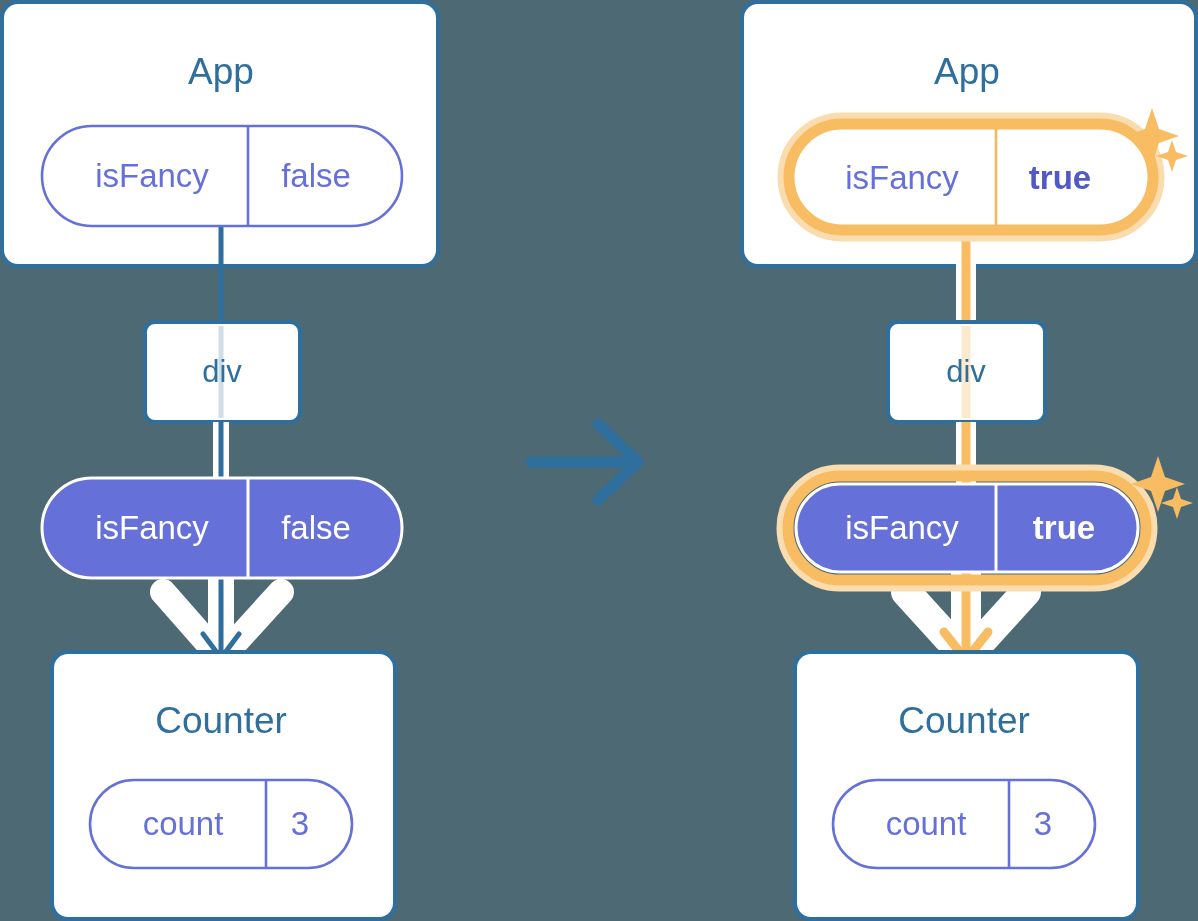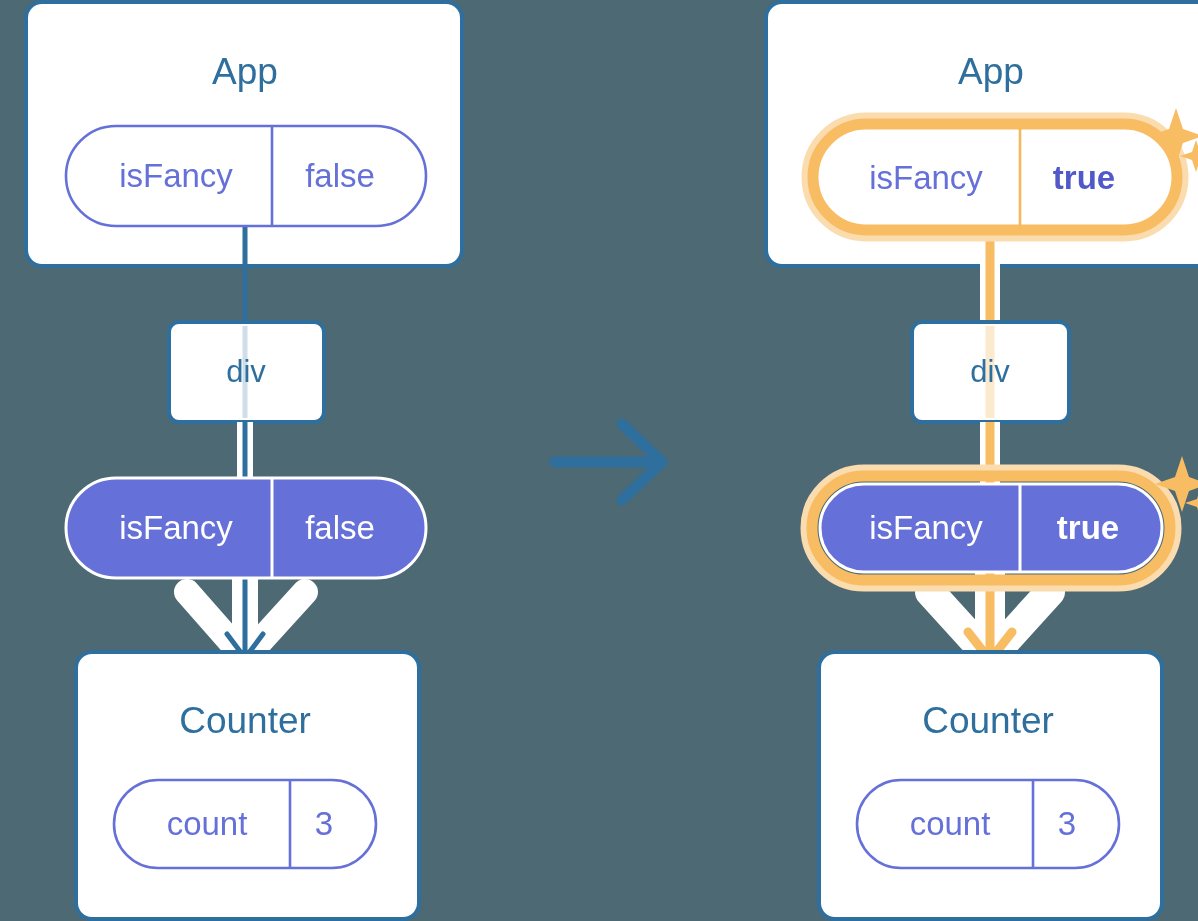--- a/index.html
+++ b/index.html
@@ -10,21 +10,20 @@
   body {
     width: 1198px;
     height: 921px;
     font-family: "Liberation Sans", sans-serif;
     overflow: hidden;
   }
   #stage {
     position: relative;
     width: 1054px;
     height: 921px;
-    margin-left: 24px;
   }
   #stage svg.layer {
     position: absolute;
     left: 0;
     top: 0;
     width: 1198px;
     height: 921px;
   }
   text { font-family: "Liberation Sans", sans-serif; }
   .comp-title {

